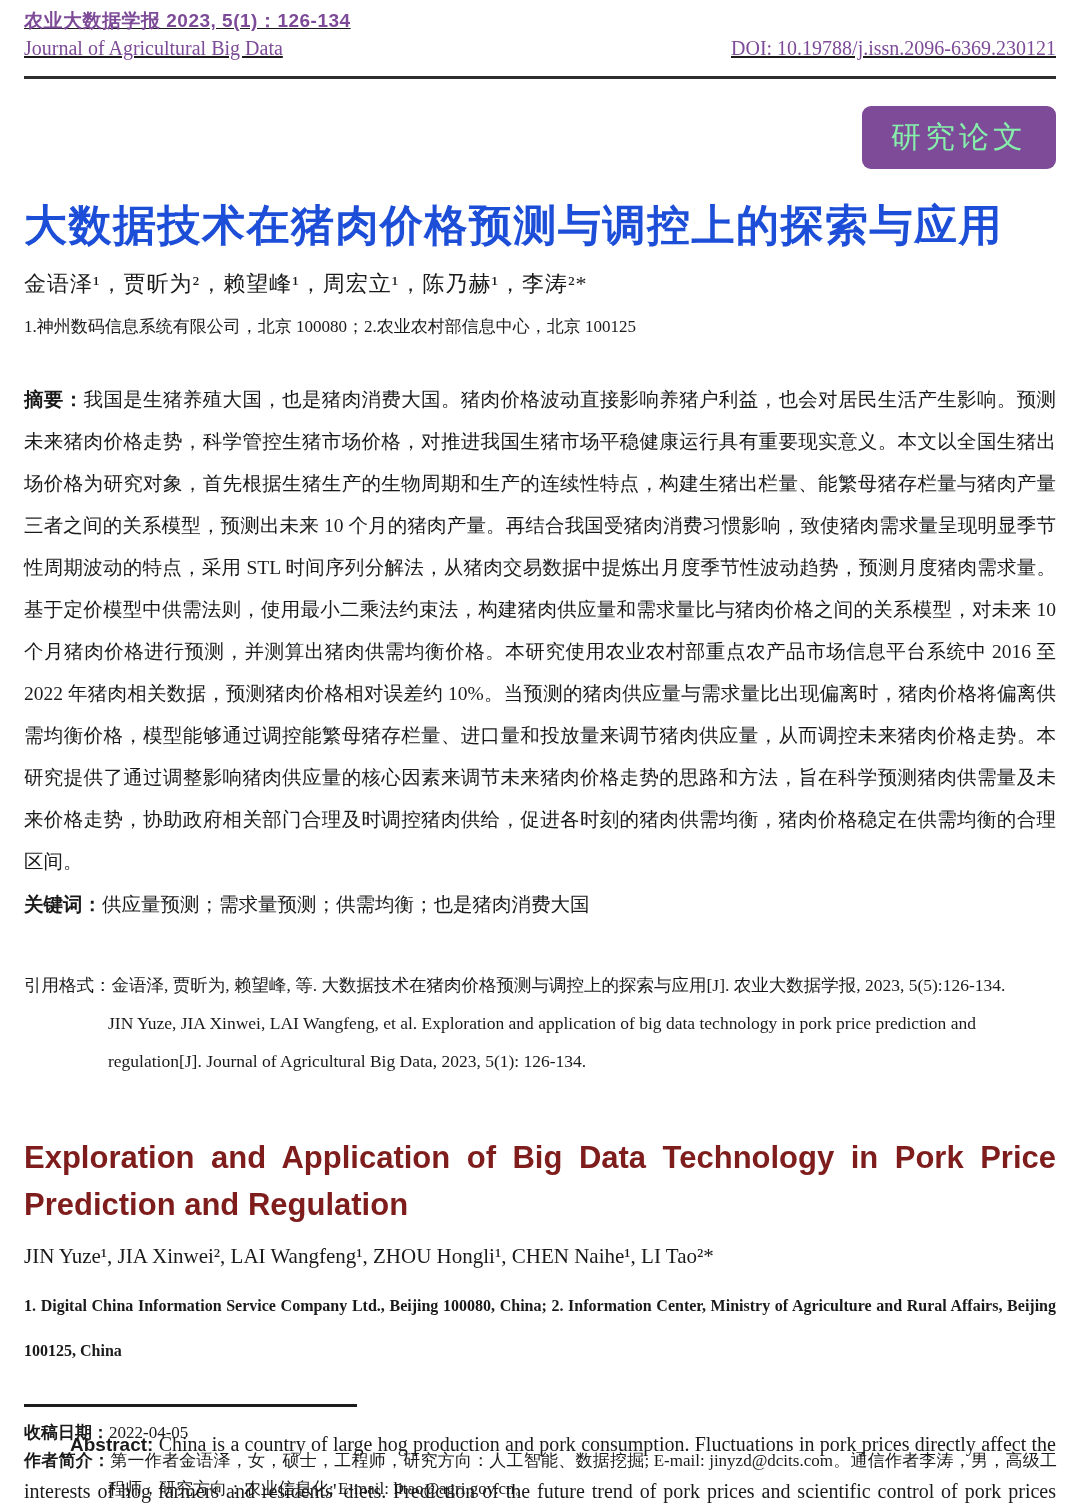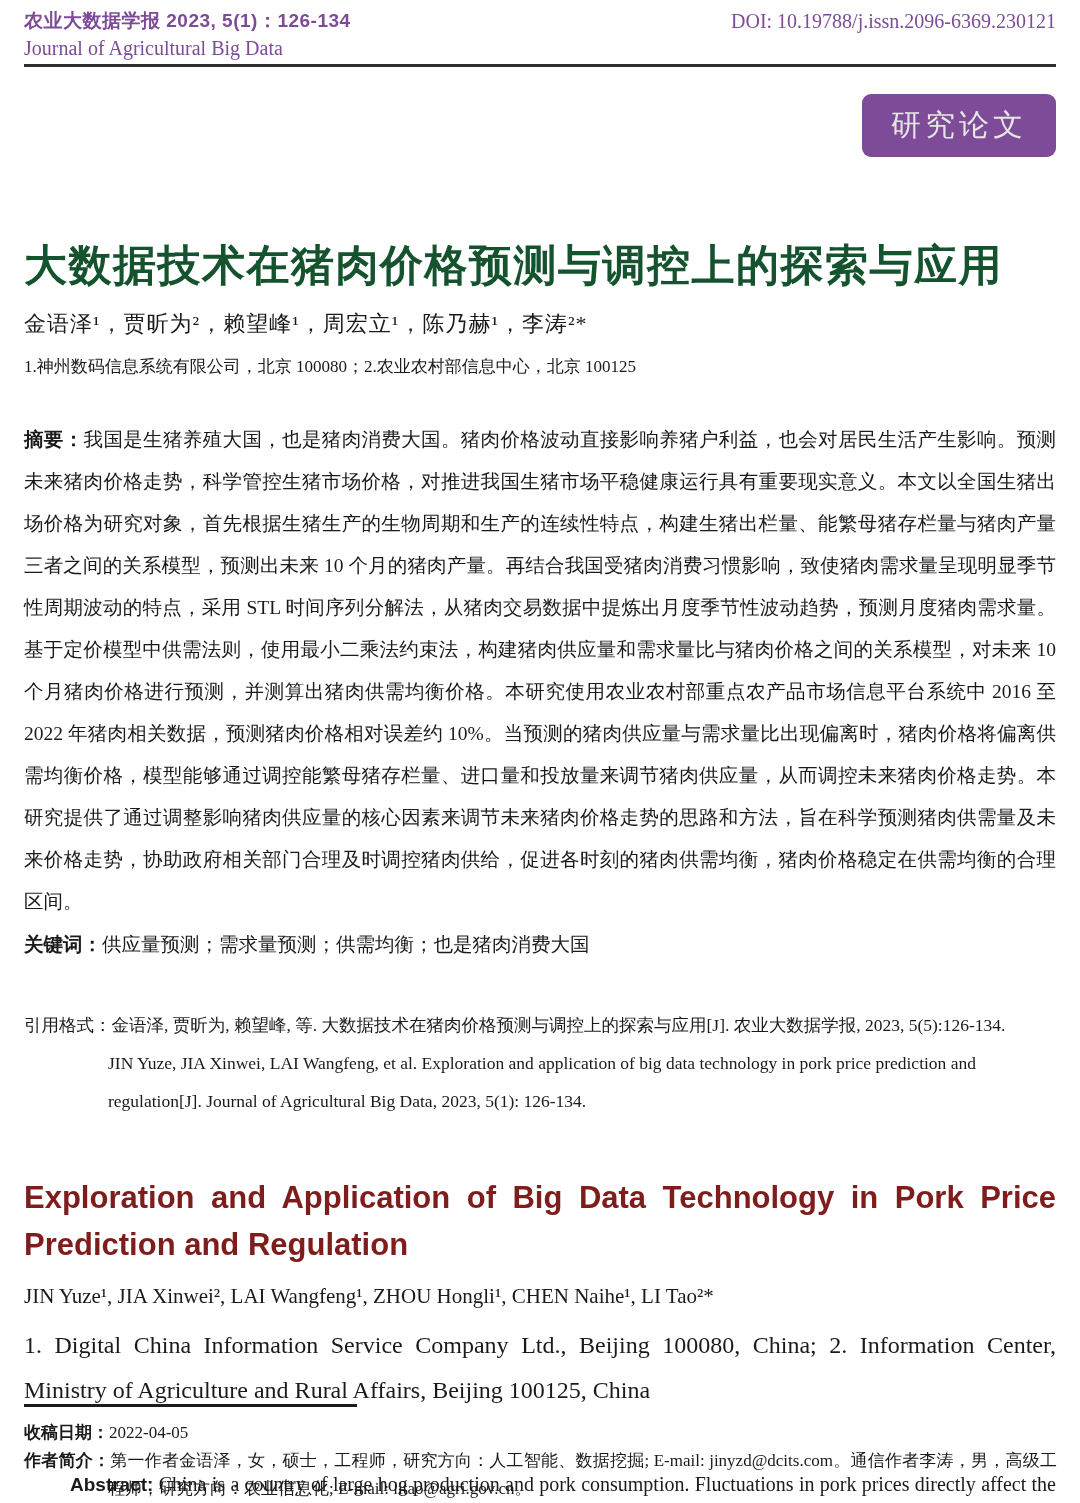--- a/index.html
+++ b/index.html
@@ -5,54 +5,54 @@
   :root { --accent:#7d4b97; --ink:#1a1a1a; }
   * { margin:0; padding:0; box-sizing:border-box; }
   html,body { background:#ffffff; }
   body {
     width:1080px; height:1503px; position:relative; overflow:hidden;
     font-family:"Liberation Serif", serif; color:var(--ink);
   }
   .page { padding:10px 24px 0 24px; position:relative; height:100%; }
 
   
-  .masthead { display:flex; justify-content:space-between; align-items:flex-start;
-    border-bottom:3px solid #2e2e2e; padding-bottom:4px; }
+  .masthead { display:flex; justify-content:space-between; align-items:flex-end;
+    border-bottom:3px solid #2e2e2e; padding-bottom:16px;text-decoration:underline; }
   .mast-left { line-height:1.2; }
   .journal-cn { font-family:"Liberation Sans", sans-serif; font-weight:bold;
     font-size:19px; color:var(--accent); letter-spacing:.5px; }
   .journal-en { font-size:20px; color:var(--accent); margin-top:3px; }
   .doi { font-size:20px; color:var(--accent); }
 
   
   .badge-row { display:flex; justify-content:flex-end; margin-top:27px; }
-  .badge { background:var(--accent); color:#e5e5e5; font-family:"Liberation Sans", sans-serif;
+  .badge { background:var(--accent); color:#86efac; font-family:"Liberation Sans", sans-serif;
     font-size:30px; padding:11px 29px; border-radius:9px; letter-spacing:4px; }
 
   
-  .cn-title { margin-top:80px; font-family:"Liberation Sans", sans-serif; font-weight:bold;
-    font-size:43px; color:#14532d; letter-spacing:1.5px; }
+  .cn-title { margin-top:28px; font-family:"Liberation Sans", sans-serif; font-weight:bold;
+    font-size:43px; color:#1d4ed8; letter-spacing:1.5px; }
   .cn-authors { margin-top:14px; font-size:22px; letter-spacing:1px; }
   .cn-affil { margin-top:16px; font-size:17px; }
 
   
   .cn-abstract { margin-top:40px; font-size:19.5px; line-height:42px; text-align:justify; }
   .hei { font-family:"Liberation Sans", sans-serif; font-weight:bold; }
   .cn-keywords { font-size:19.5px; line-height:42px; text-align:justify; }
 
   
   .citation { margin-top:40px; font-size:17.5px; line-height:38px; }
   .cit-first { padding-left:84px; text-indent:-84px; }
   .cit-en { margin-left:84px; }
 
   
   .en-title { margin-top:54px; font-family:"Liberation Sans", sans-serif;
     font-size:31px; color:#7f1d1d; line-height:47px; text-align:justify; }
   .en-authors { margin-top:16px; font-size:21px; }
-  .en-affil { margin-top:14px; font-size:24px; line-height:45px; text-align:justify; }
+  .en-affil { margin-top:14px; font-size:16px; line-height:45px; text-align:justify;font-weight:bold; }
   .en-abstract { margin-top:48px; font-size:20px; line-height:46px; text-align:justify; }
   .en-abstract .hei { font-size:19px;margin-left:46px; }
 
   
   .footnote { position:absolute; left:24px; right:23px; top:1404px; }
   .foot-rule { width:333px; border-top:3px solid #1c1c1c; }
   .foot-line { margin-top:12px; font-size:17px; line-height:28px; }
   .foot-bio { padding-left:84px; text-indent:-84px; font-size:17px; line-height:28px; text-align:justify; }
   .foot-label { font-family:"Liberation Sans", sans-serif; font-weight:bold; }
 </style>

